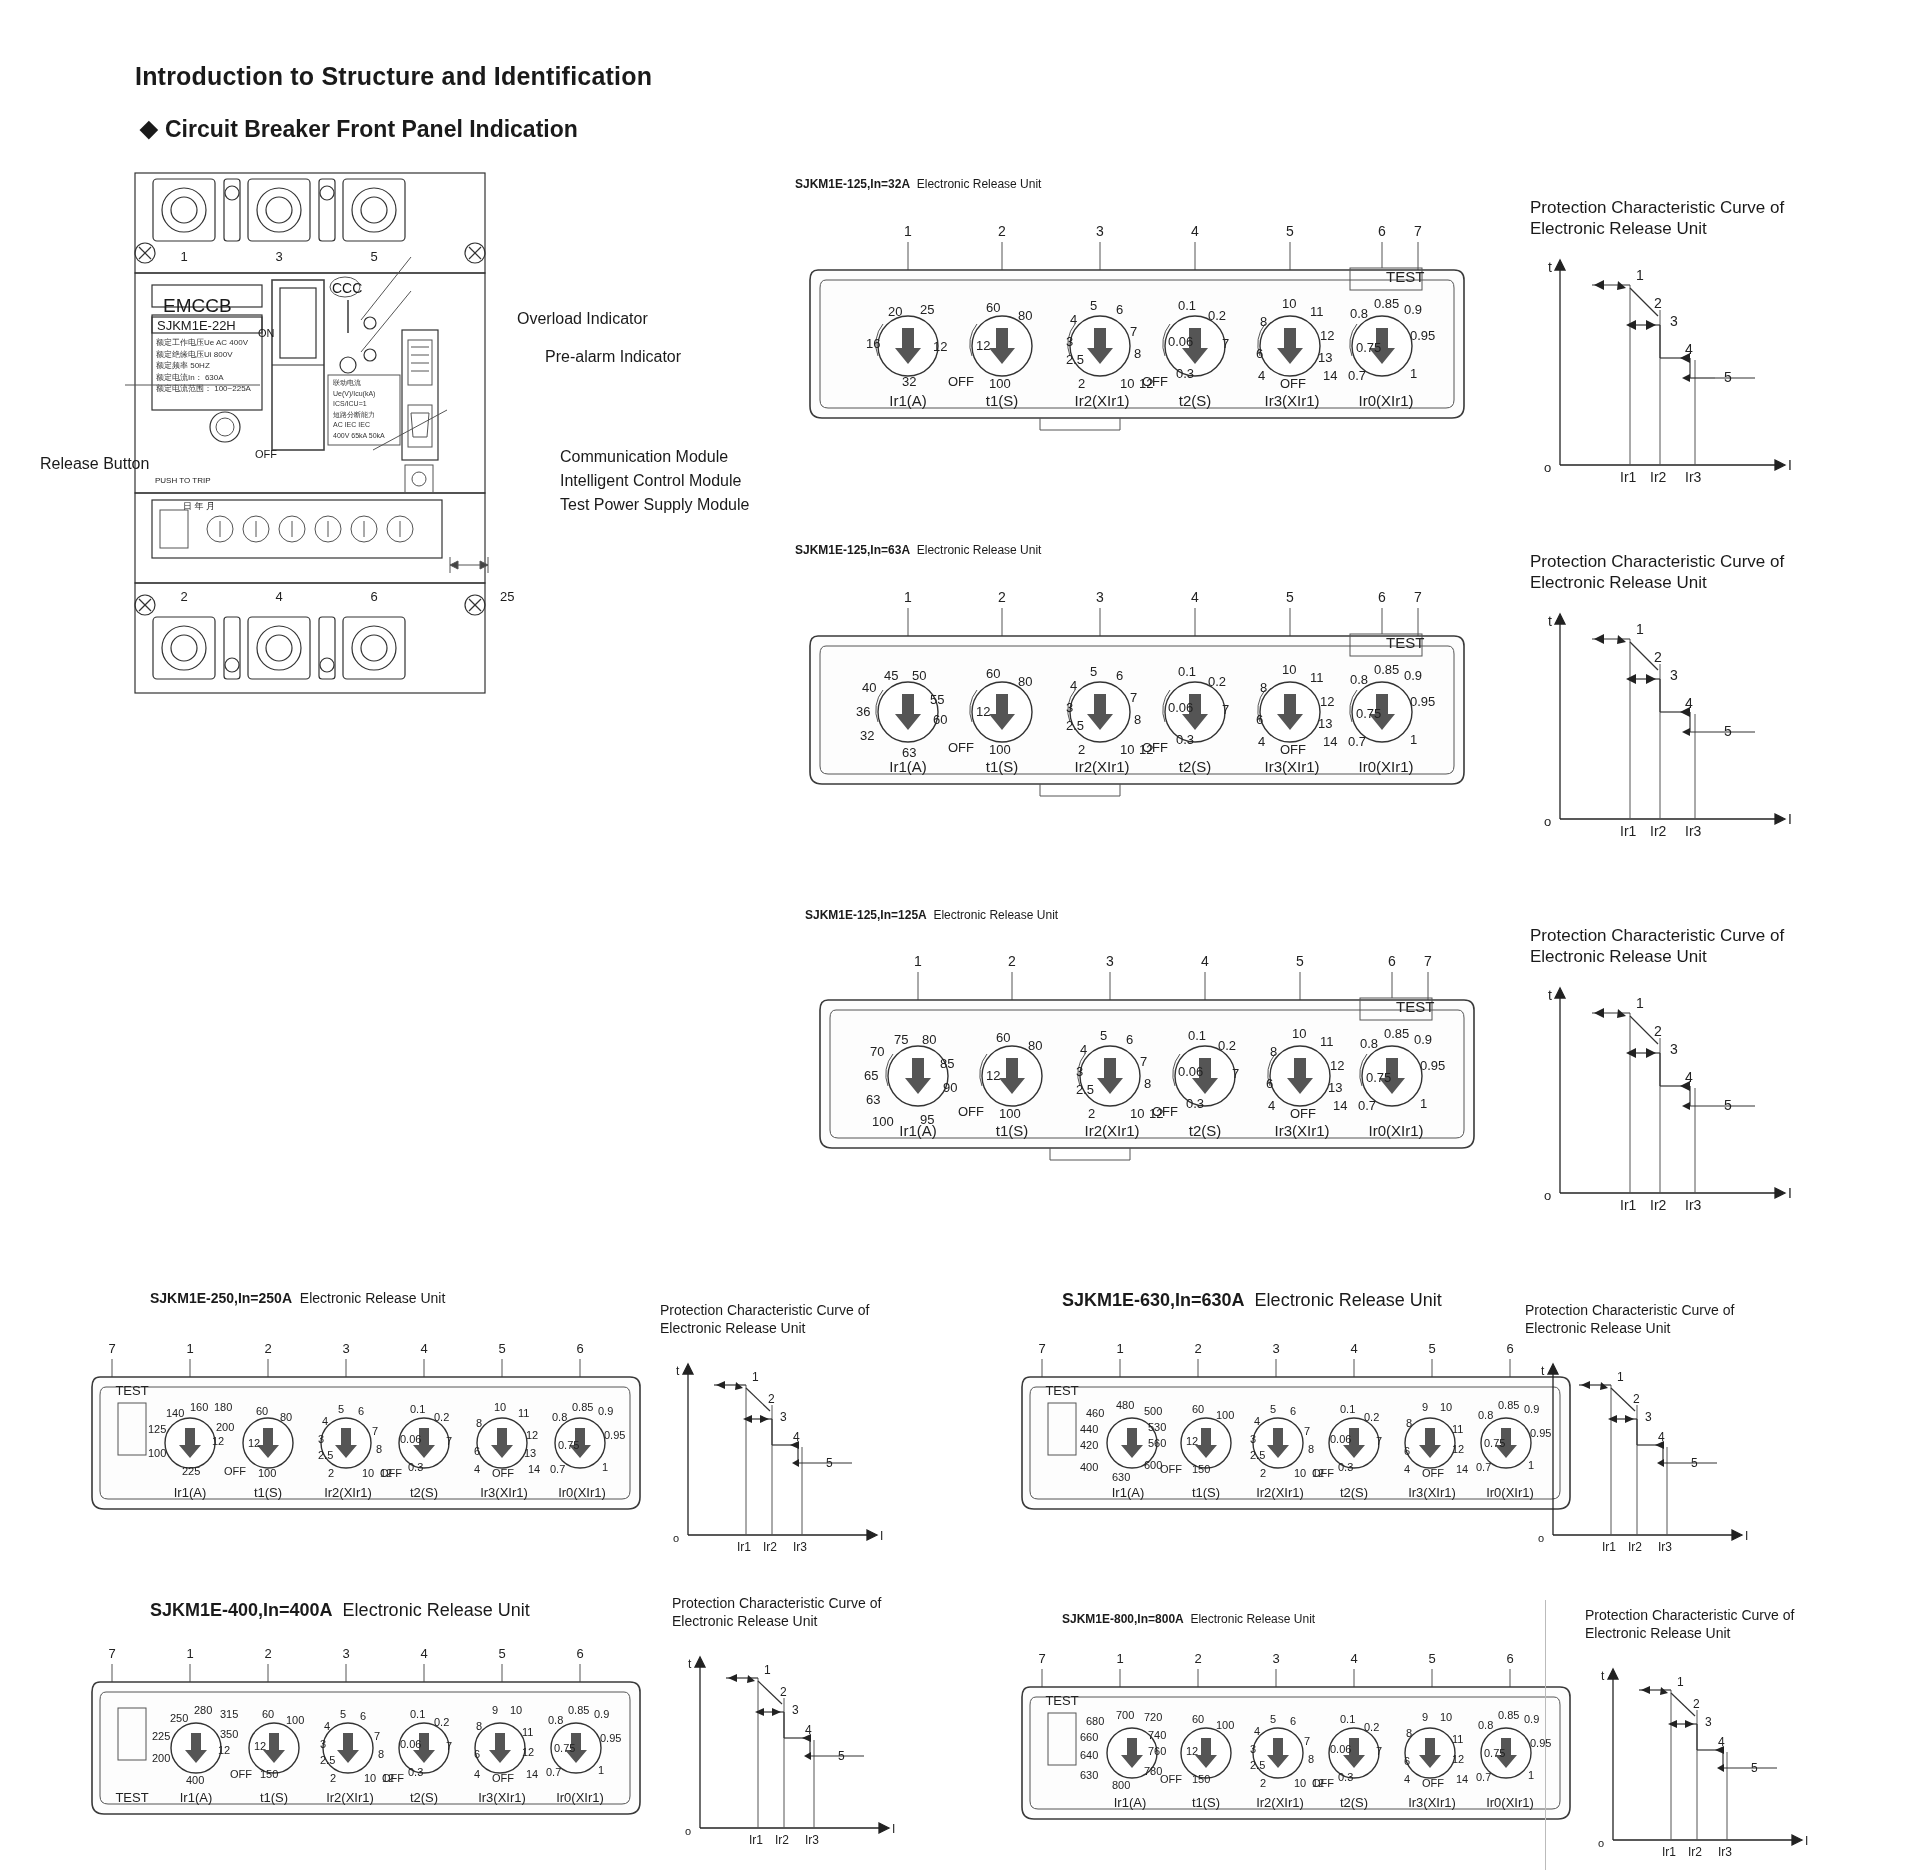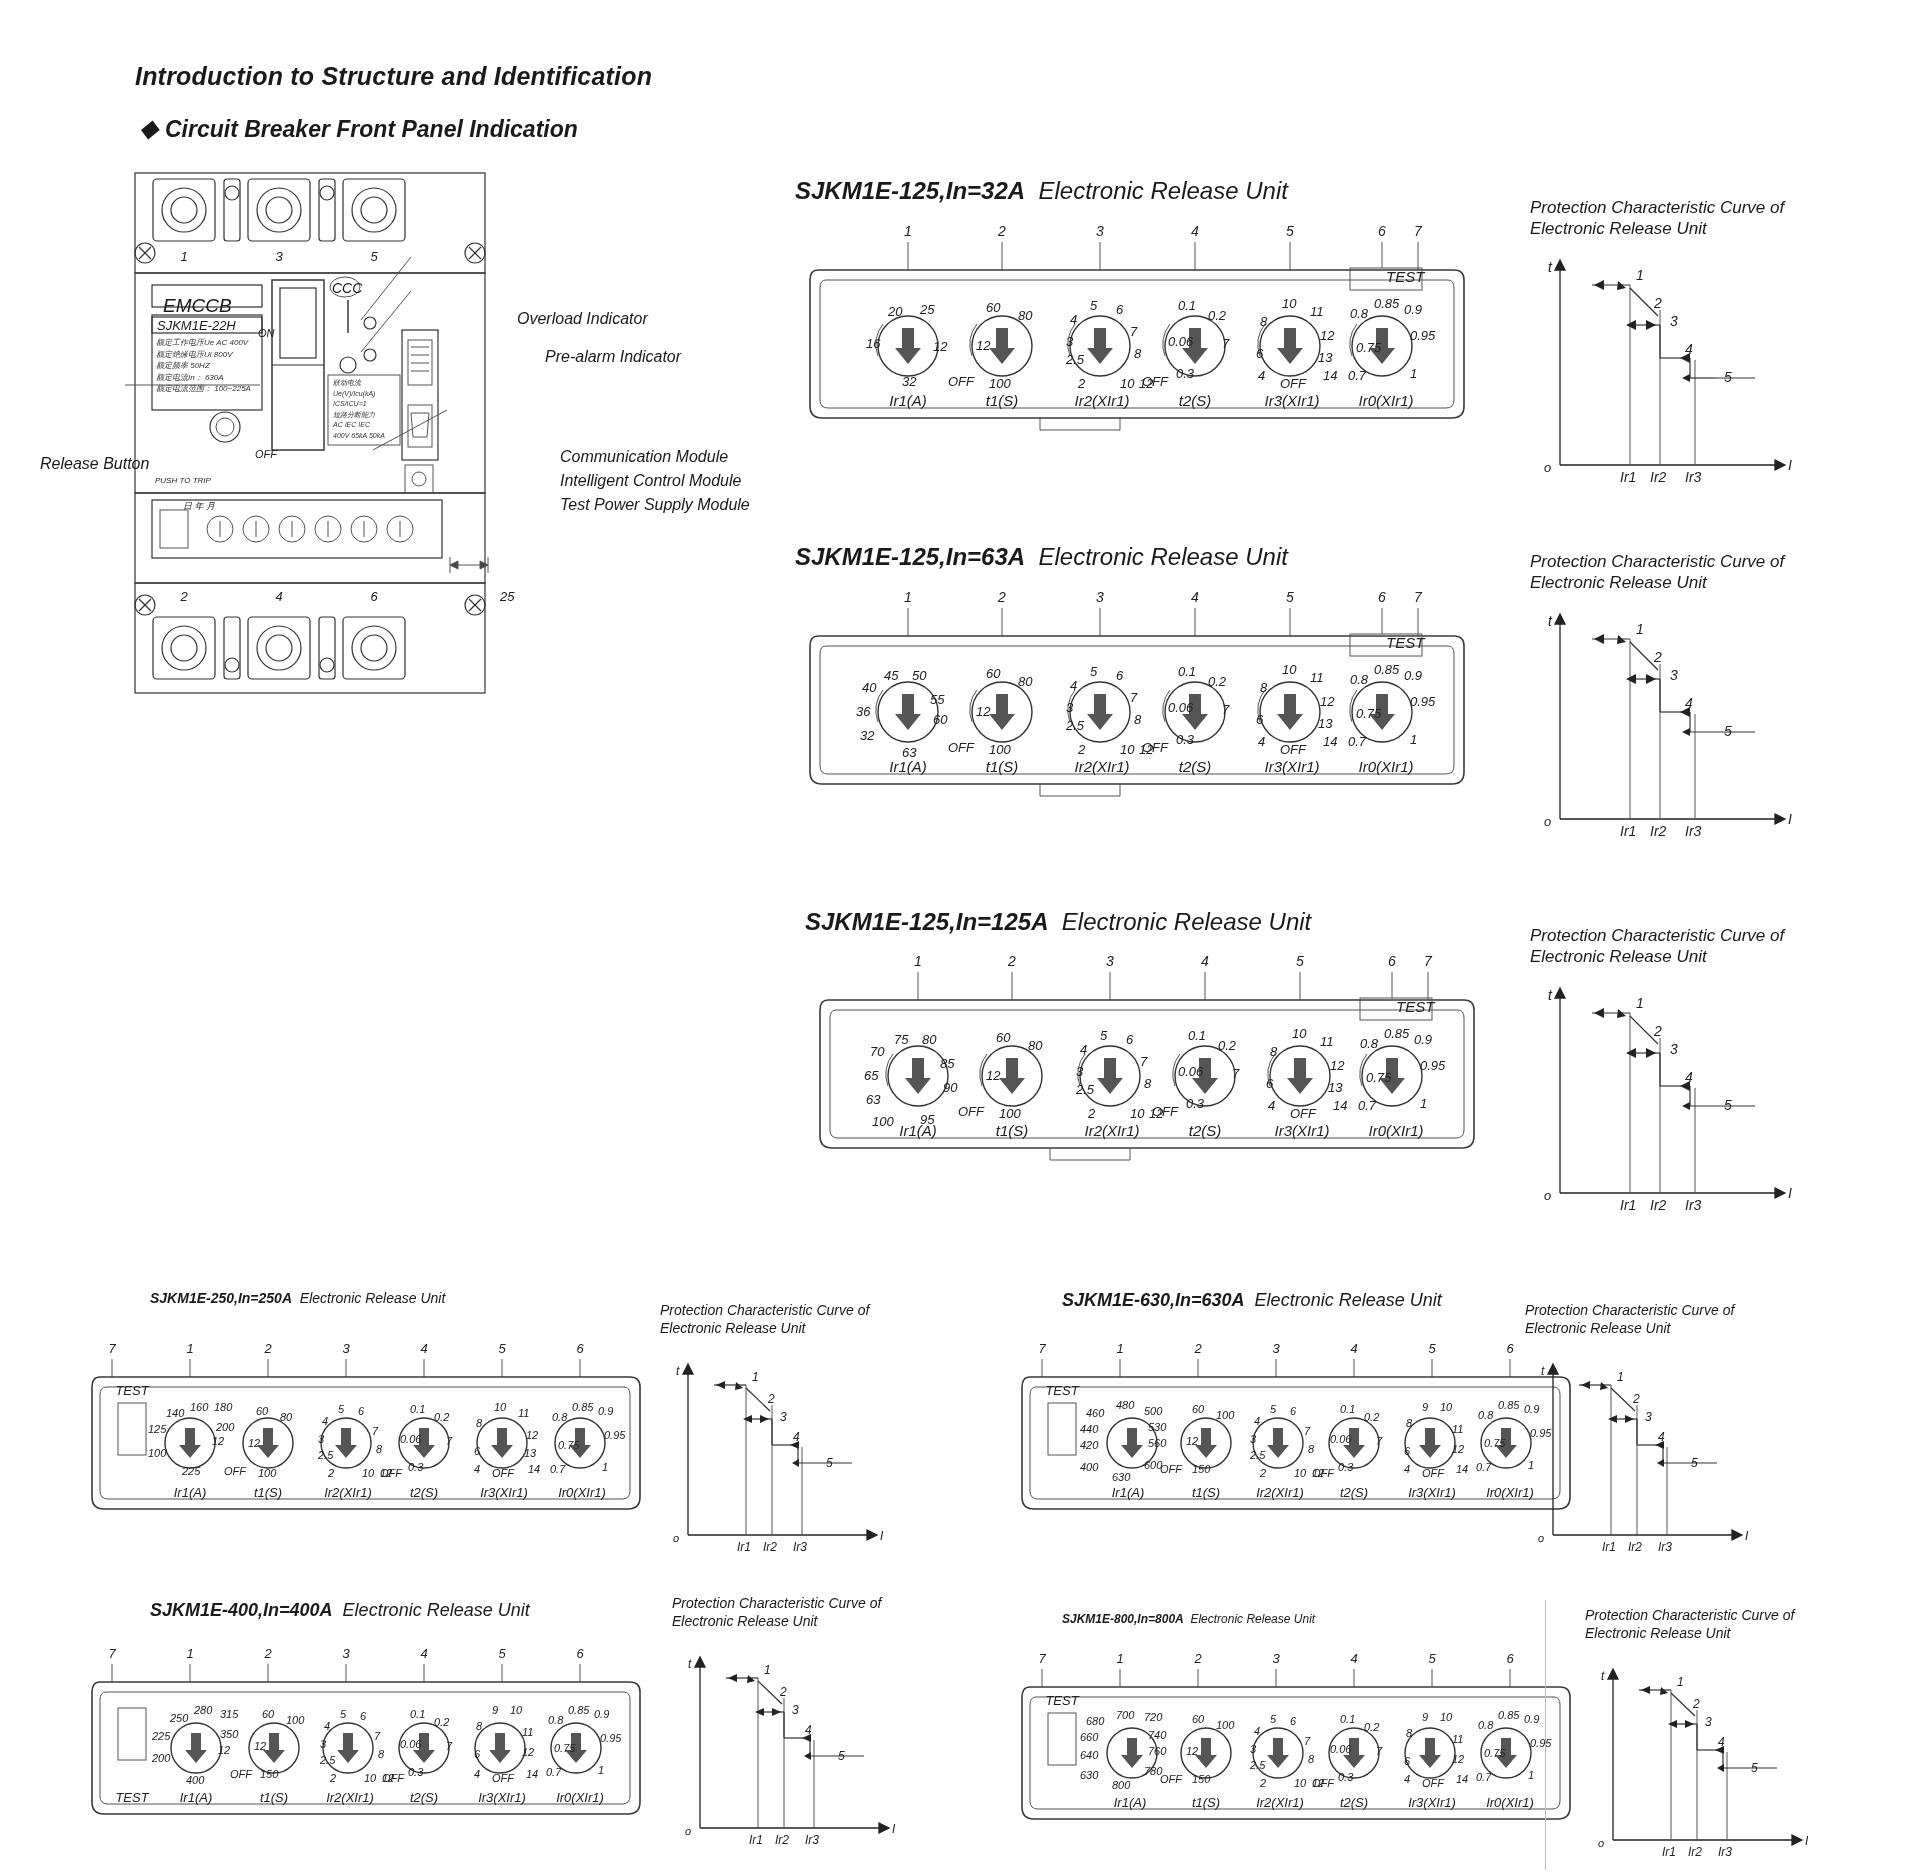--- a/index.html
+++ b/index.html
@@ -4,36 +4,36 @@
 <style>
   * { box-sizing: border-box; }
   html, body {
     margin: 0; padding: 0;
     background: #ffffff;
     width: 1919px; height: 1872px;
     font-family: "Liberation Sans", sans-serif;
     color: #1a1a1a;
     overflow: hidden;
   }
-  .page { position: relative; width: 1919px; height: 1393px; font-style: italic; }
+  .page { position: relative; width: 1919px; height: 1393px; }
 
   .h1 {
     position: absolute;
     font-size: 25px;
     font-weight: bold;
     letter-spacing: .2px;
   }
   .h2 {
     position: absolute;
     font-size: 23px;
     font-weight: bold;
   }
   .unit-title {
     position: absolute;
-    font-size: 24px;
+    font-size: 12px;
     white-space: nowrap;
   }
   .unit-title .model { font-weight: 600; }
   .curve-title {
     position: absolute;
     font-size: 17px;
     line-height: 1.25;
     white-space: pre-line;
   }
   .curve-title.small { font-size: 14px; }

